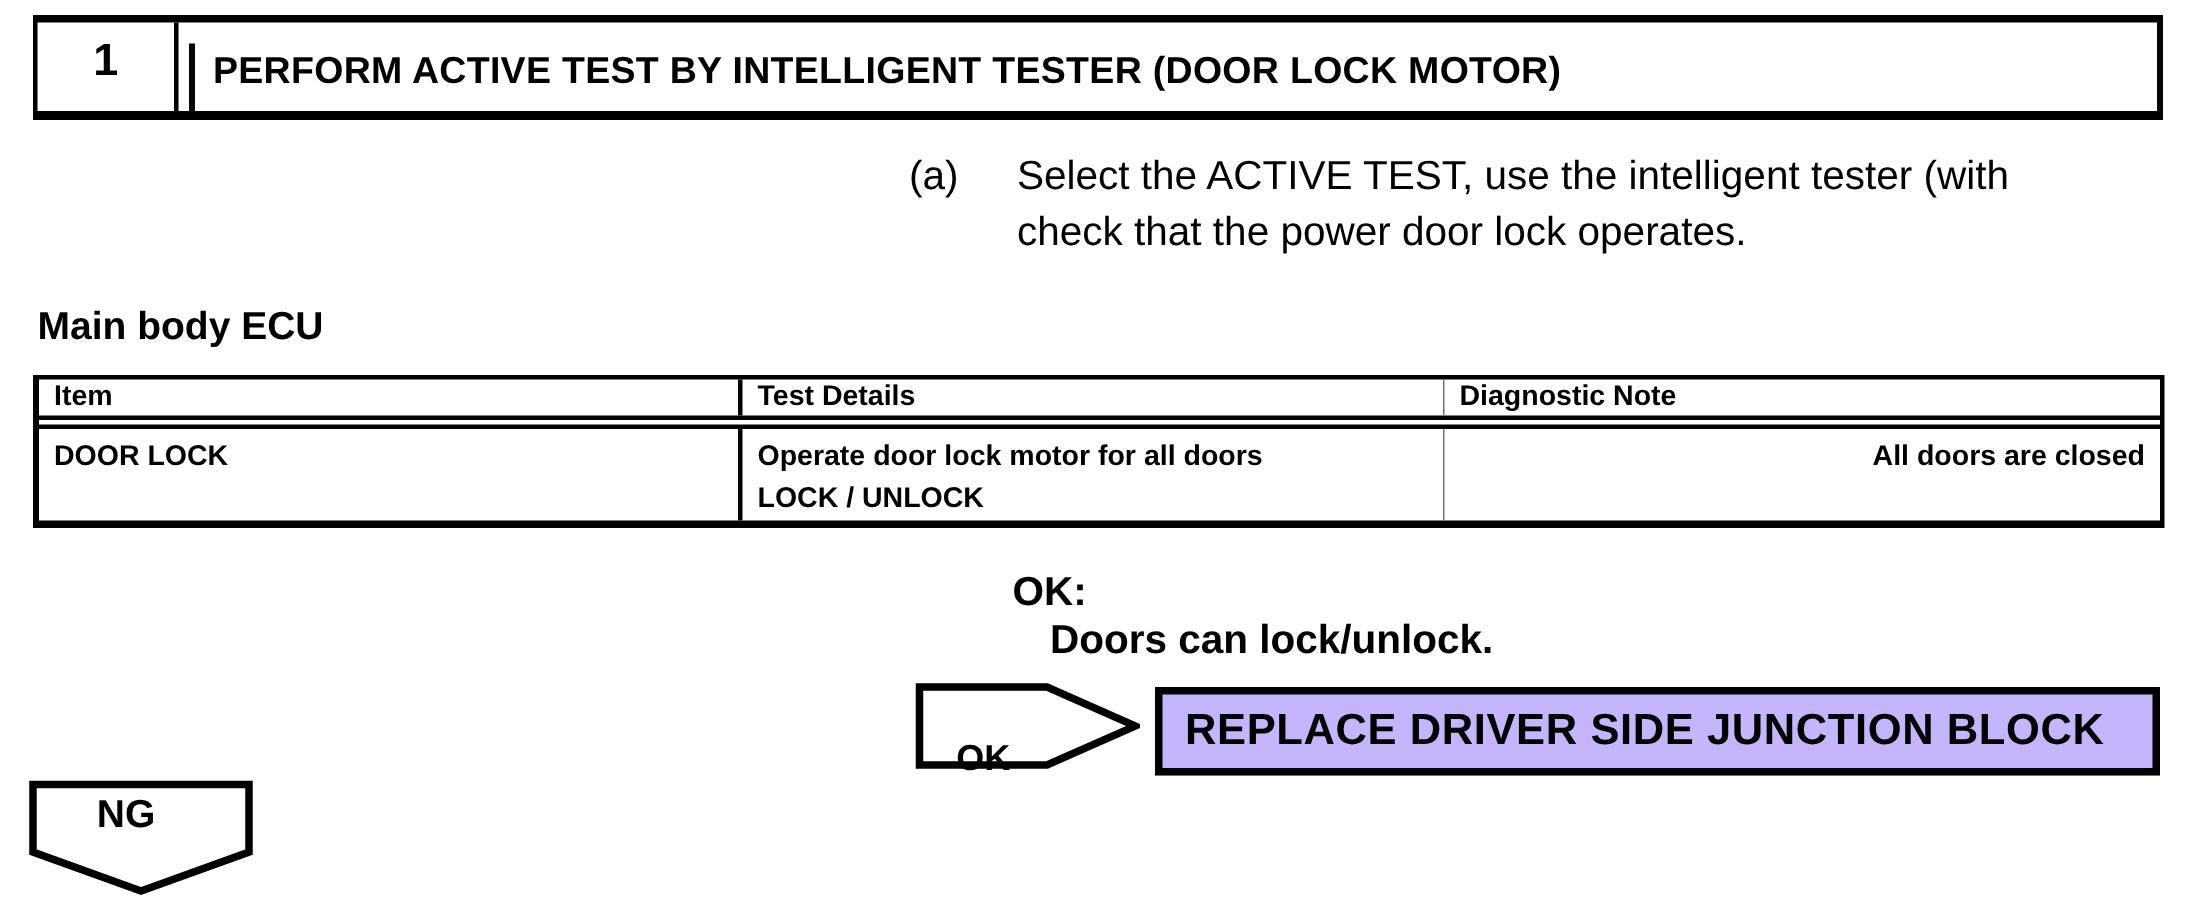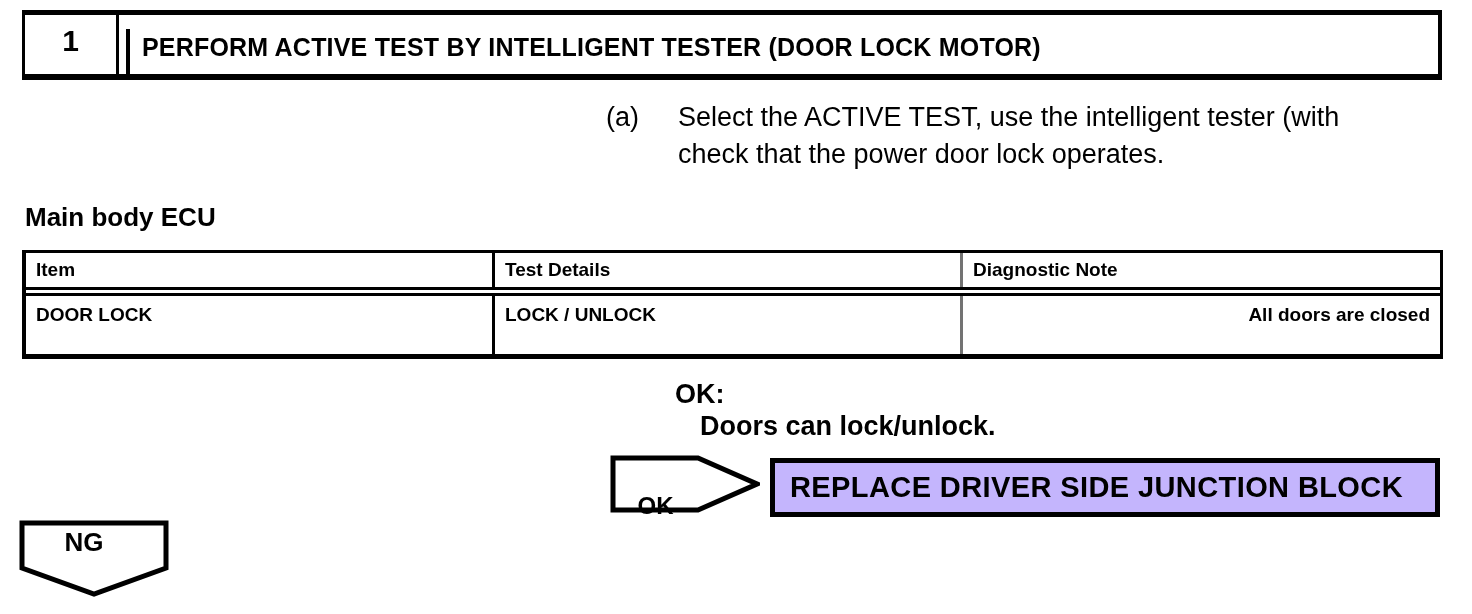--- a/index.html
+++ b/index.html
@@ -78,24 +78,24 @@
     border-bottom-width: 5px;
     background: #fff;
   }
   .t-row { display: flex; }
   .t-cell {
     box-sizing: border-box;
     padding: 0 10px;
     font-weight: bold; font-size: 19px; line-height: 28px;
   }
   .c1 { width: 469px; border-right: 3px solid #000; }
-  .c2 { width: 468px; border-right: 3px solid #737373; }
+  .c2 { width: 468px; border-right: 1px solid #737373; }
   .c3 { flex: 1; text-align: right; }
   .t-head .t-cell {
-    height: 34px;
+    height: 24px;
     display: flex; align-items: center;
   }
   .t-sep {
     height: 3px;
     border-top: 3px solid #000;
     border-bottom: 3px solid #000;
   }
   .t-body .t-cell {
     min-height: 58px;
     padding-top: 5px;
@@ -168,20 +168,21 @@
 <div class="ecu-table">
   <div class="t-row t-head">
     <div class="t-cell c1">Item</div>
     <div class="t-cell c2">Test Details</div>
     <div class="t-cell c3">Diagnostic Note</div>
   </div>
   <div class="t-sep"></div>
   <div class="t-row t-body">
     <div class="t-cell c1">DOOR LOCK</div>
     <div class="t-cell c2">
+      <div>Operate door lock motor for all doors</div>
       <div>LOCK / UNLOCK</div>
     </div>
     <div class="t-cell c3">All doors are closed</div>
   </div>
 </div>
 
 <div class="ok-note-label">OK:</div>
 <div class="ok-note-text">Doors can lock/unlock.</div>
 
 <svg class="flow-shape ok-arrow" viewBox="0 0 150 60" xmlns="http://www.w3.org/2000/svg">

